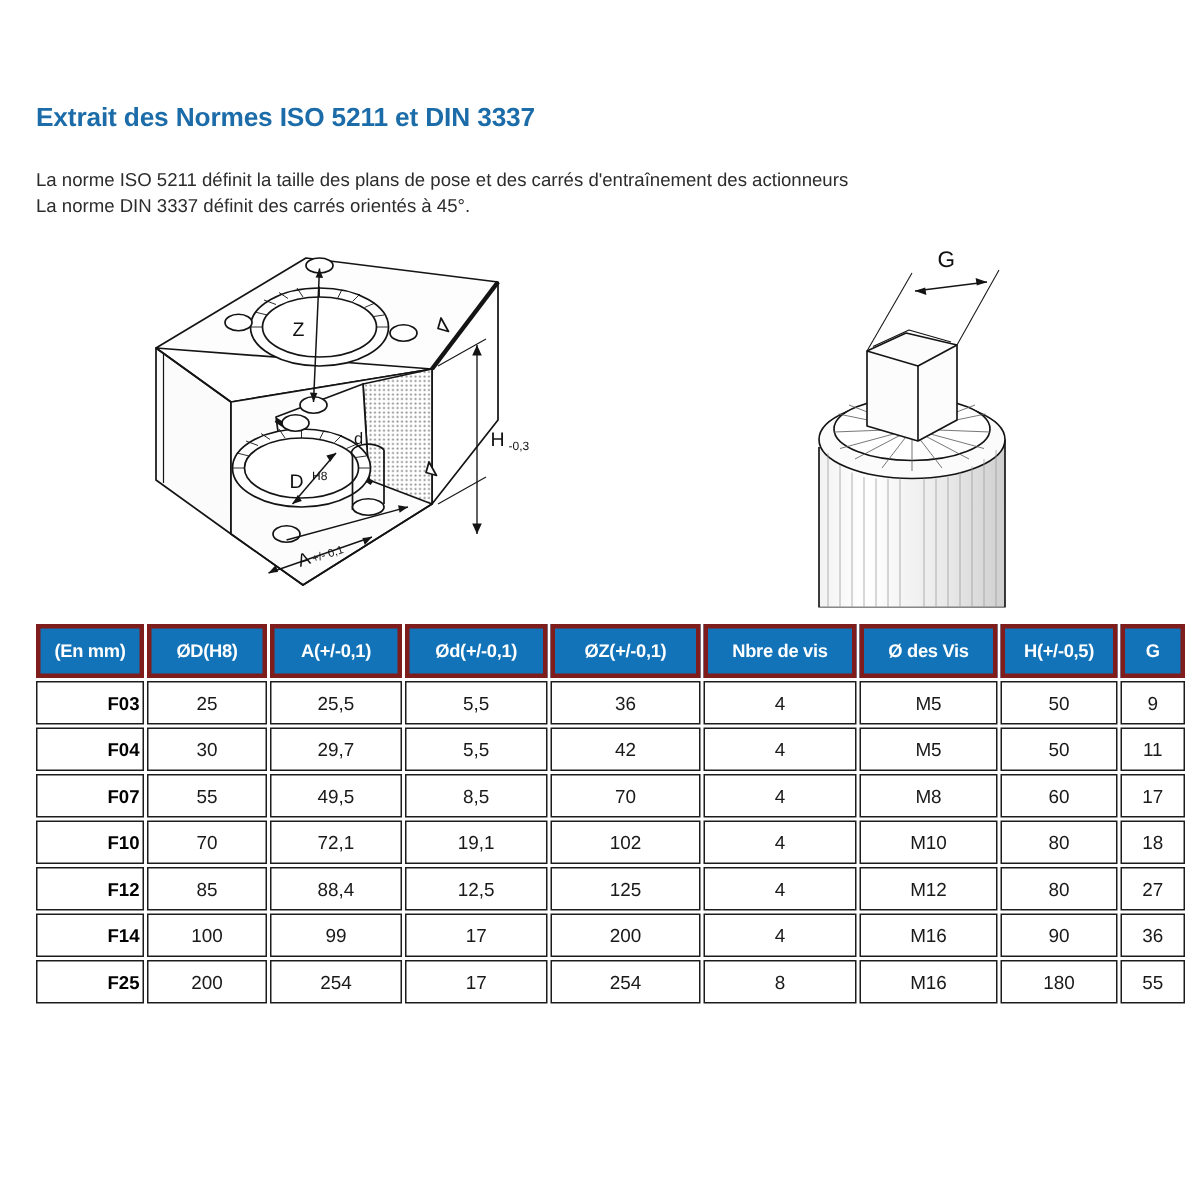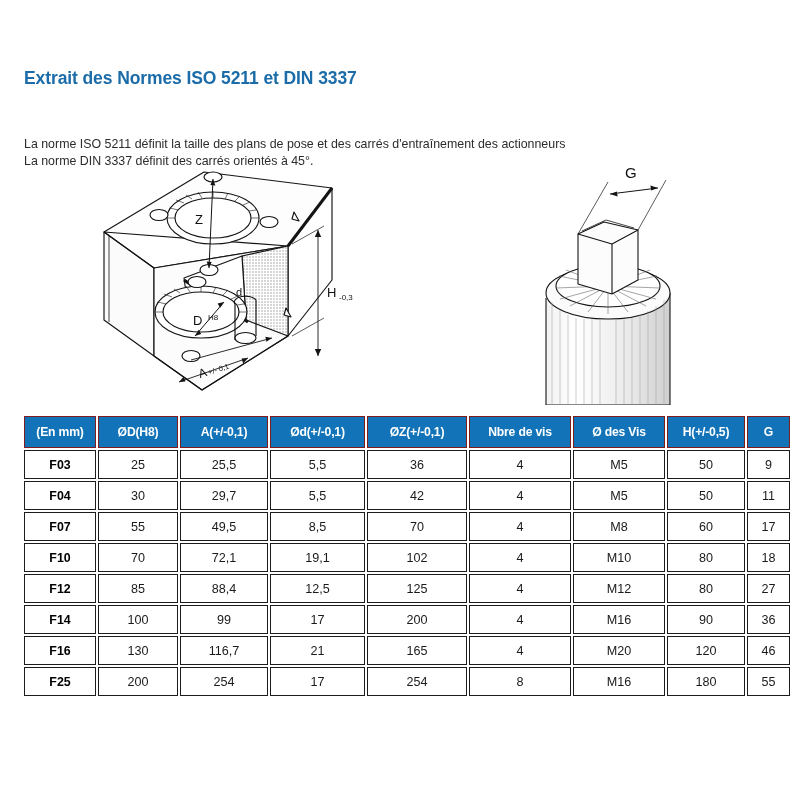--- a/index.html
+++ b/index.html
@@ -35,21 +35,20 @@
     white-space: nowrap;
   }
   .intro {
     position: absolute;
     left: 24px;
     top: 112px;
     font-size: 12.4px;
     line-height: 17px;
     color: #2c2c2c;
     white-space: nowrap;
-    margin-top: 24px;
   }
   .intro div { white-space: nowrap; }
 
   
   .drawings {
     position: absolute;
     left: 0px;
     top: 160px;
     width: 800px;
     height: 245px;
@@ -72,38 +71,39 @@
     table-layout: fixed;
   }
   table.spec th {
     background: #1273b8;
     color: #ffffff;
     font-size: 12.2px;
     font-weight: bold;
     height: 30px;
     padding: 0 2px;
     text-align: center;
-    border: 1px solid #7f1d1d;
+    border: 3px solid #7f1d1d;
     white-space: nowrap;
     letter-spacing: -0.2px;
   }
   table.spec td {
     background: #ffffff;
     border: 1.5px solid #1c1c1c;
     height: 27px;
     font-size: 12.6px;
     text-align: center;
     color: #1a1a1a;
     padding: 0 2px;
     white-space: nowrap;
   }
   table.spec td.rowlabel {
     font-weight: bold;
     font-size: 12.4px;
     color: #000000;
+    text-align: right;
   }
   
   col.c0 { width: 72px; }
   col.c1 { width: 80px; }
   col.c2 { width: 88px; }
   col.c3 { width: 95px; }
   col.c4 { width: 100px; }
   col.c5 { width: 102px; }
   col.c6 { width: 92px; }
   col.c7 { width: 78px; }
@@ -413,31 +413,20 @@
           <td>100</td>
           <td>99</td>
           <td>17</td>
           <td>200</td>
           <td>4</td>
           <td>M16</td>
           <td>90</td>
           <td>36</td>
         </tr>
         <tr>
-          <td class="rowlabel">F16</td>
-          <td>130</td>
-          <td>116,7</td>
-          <td>21</td>
-          <td>165</td>
-          <td>4</td>
-          <td>M20</td>
-          <td>120</td>
-          <td>46</td>
-        </tr>
-        <tr>
           <td class="rowlabel">F25</td>
           <td>200</td>
           <td>254</td>
           <td>17</td>
           <td>254</td>
           <td>8</td>
           <td>M16</td>
           <td>180</td>
           <td>55</td>
         </tr>

